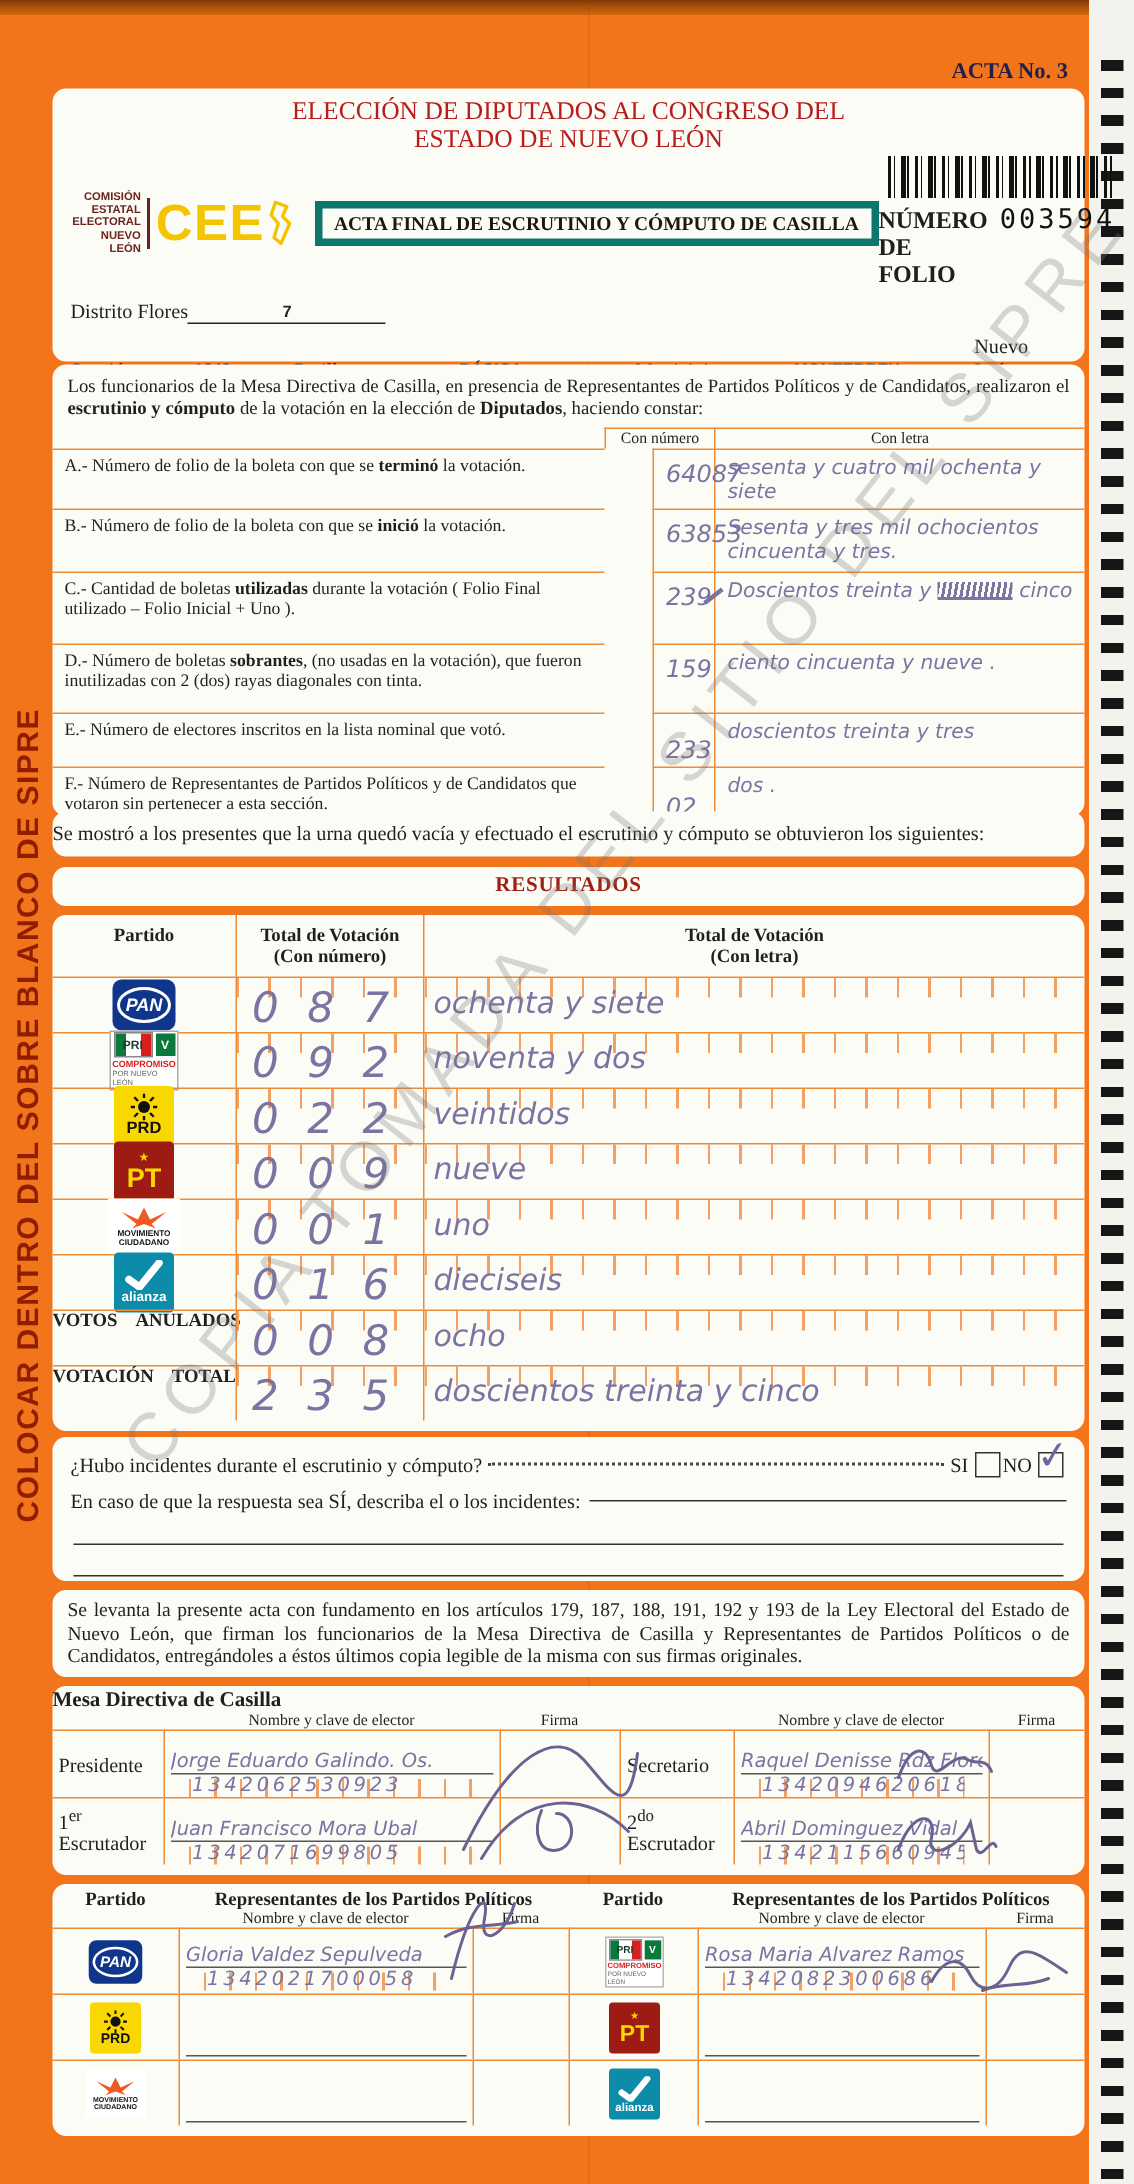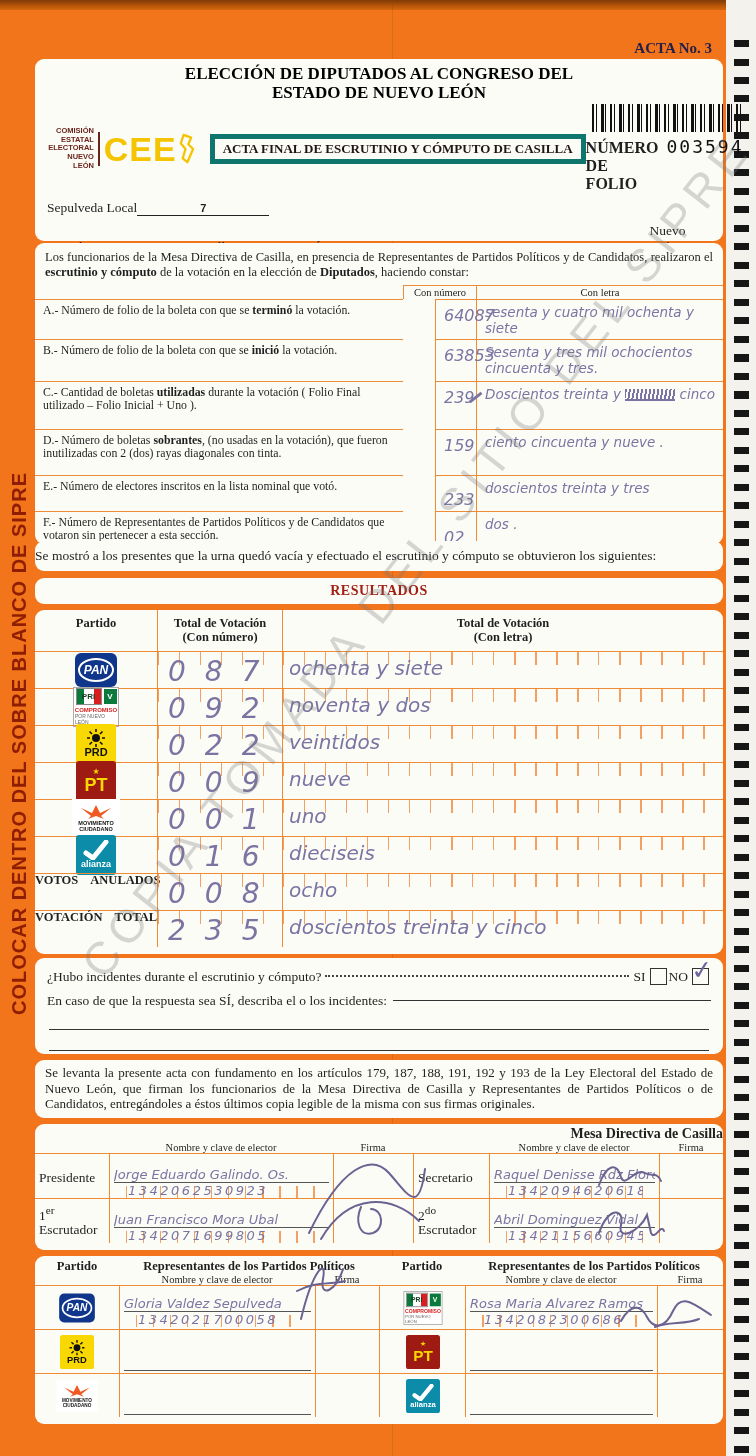--- a/index.html
+++ b/index.html
@@ -27,21 +27,21 @@
   .hw{font-family:"DejaVu Sans",sans-serif;font-style:italic;color:#7B74A3;}
   .scribble{display:inline-block;width:50px;height:10px;vertical-align:baseline;
     background:repeating-linear-gradient(100deg,#7B74A3 0 2px,transparent 2px 4px);
     border-bottom:2px solid #7B74A3;transform:translateY(2px);}
   .ticksB{background-image:repeating-linear-gradient(90deg,#F2A063 0 1.5px,transparent 1.5px 17px);
     background-size:100% 12px;background-repeat:no-repeat;background-position:left bottom;}
   .ticksT{background-image:repeating-linear-gradient(90deg,#F2A063 0 1.5px,transparent 1.5px 21px);
     background-size:100% 13px;background-repeat:no-repeat;background-position:left top;}
   
   #hdr{top:59px;height:182px;padding:5px 12px 0 12px;}
-  .title{ text-align:center;font-weight:bold;font-size:17px;line-height:1.12;color:#000000;}
+  .title{ text-align:center;font-weight:normal;font-size:17px;line-height:1.12;color:#b91c1c;}
   .hdr-mid{display:flex;align-items:center;margin-top:2px;}
   .org-block{display:flex;align-items:center;}
   .org-txt{font-size:7.5px;font-weight:bold;color:#6B241C;text-align:right;line-height:1.15;
     font-family:"Liberation Sans",sans-serif;}
   .org-bar{width:2px;height:34px;background:#6B241C;margin:0 4px;}
   .cee{font-family:"Liberation Sans",sans-serif;font-weight:bold;font-size:34px;color:#F5C400;
     letter-spacing:1px;line-height:1;}
   .box-title{border:5px solid #0f766e;padding:2px 8px;font-weight:bold;font-size:13px;
     margin-left:14px;white-space:nowrap;color:#20160f;}
   .barcode-wrap{margin-left:auto;display:flex;flex-direction:column;align-items:flex-end;}
@@ -83,21 +83,21 @@
   #inc{top:958px;height:96px;padding:10px 12px 0 12px;font-size:13.5px;}
   .inc-line{display:flex;align-items:center;}
   .leader{flex:1;border-bottom:2px dotted #444;margin:0 4px 3px 4px;height:1px;}
   .chk{width:15px;height:15px;border:1.2px solid #333;display:inline-block;margin:0 2px 0 4px;position:relative;}
   .chk .mark{position:absolute;left:-2px;top:-14px;font-size:26px;color:#6F63A0;transform:rotate(-6deg);}
   .sol-line{flex:1;border-bottom:1px solid #333;margin:0 0 3px 6px;height:1px;}
   .blank-rule{border:0;border-top:1px solid #333;margin:20px 2px 0 2px;}
   #leg{top:1060px;height:58px;padding:5px 10px;font-size:13px;line-height:1.2;text-align:justify;}
   
   #mesa{top:1124px;height:126px;padding-top:2px;}
-  .m-title{text-align:right;font-weight:bold;font-size:14px;}
+  .m-title{text-align:left;font-weight:bold;font-size:14px;}
   .m-sub{display:grid;grid-template-columns:74px 224px 80px 76px 170px 64px;font-size:10.5px;text-align:center;}
   .m-grid{display:grid;grid-template-columns:74px 224px 80px 76px 170px 64px;position:relative;}
   .m-role{font-size:13.5px;display:flex;flex-direction:column;justify-content:center;padding-left:4px;line-height:1.05;}
   .m-cell{height:45px;display:flex;flex-direction:column;justify-content:flex-end;}
   .nm{font-size:13px;border-bottom:1px solid #555;margin:0 4px;white-space:nowrap;overflow:hidden;}
   .cl{font-size:13px;letter-spacing:2.5px;margin:0 16px;padding-left:2px;white-space:nowrap;overflow:hidden;}
   .sig{position:absolute;pointer-events:none;}
   .sig path{fill:none;stroke:#6B6292;stroke-width:2;stroke-linecap:round;}
   
   #reps{top:1256px;height:168px;}
@@ -166,21 +166,21 @@
     <div class="box-title">ACTA FINAL DE ESCRUTINIO Y CÓMPUTO DE CASILLA</div>
     <div class="barcode-wrap">
       <div class="barcode"></div>
       <div class="folio-line">
         <span class="folio-lab">NÚMERO DE FOLIO</span>
         <span class="folio-val">003594</span>
       </div>
     </div>
   </div>
   <div class="fline">
-    <span>Sepulveda Local</span>
+    <span>Distrito Flores</span>
     <span class="fval" style="min-width:120px">7</span>
   </div>
   <div class="fline">
     <span>Sección</span>
     <span class="fval" style="min-width:92px">1342</span>
     <span>Casilla</span>
     <span class="fval" style="min-width:180px">BÁSICA</span>
     <span>Municipio</span>
     <span class="fval" style="min-width:158px">MONTERREY</span>
     <span>Nuevo León</span>

